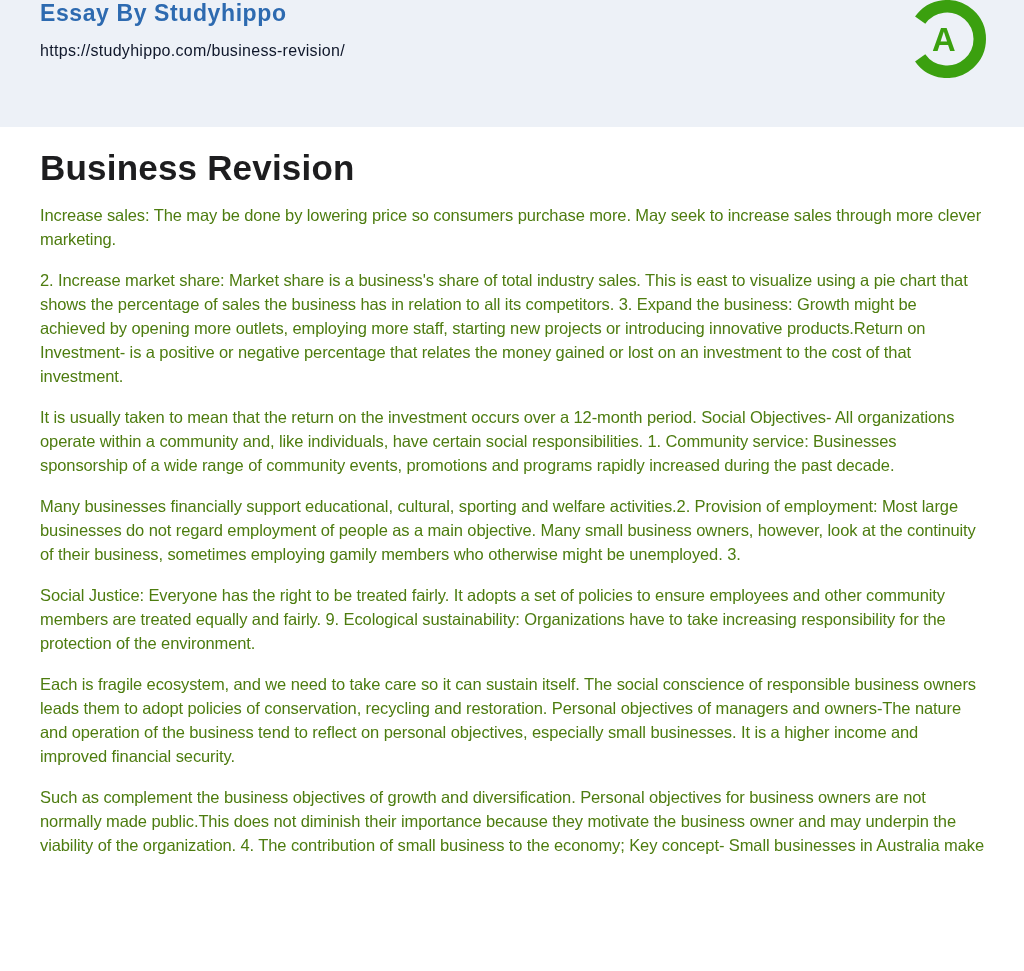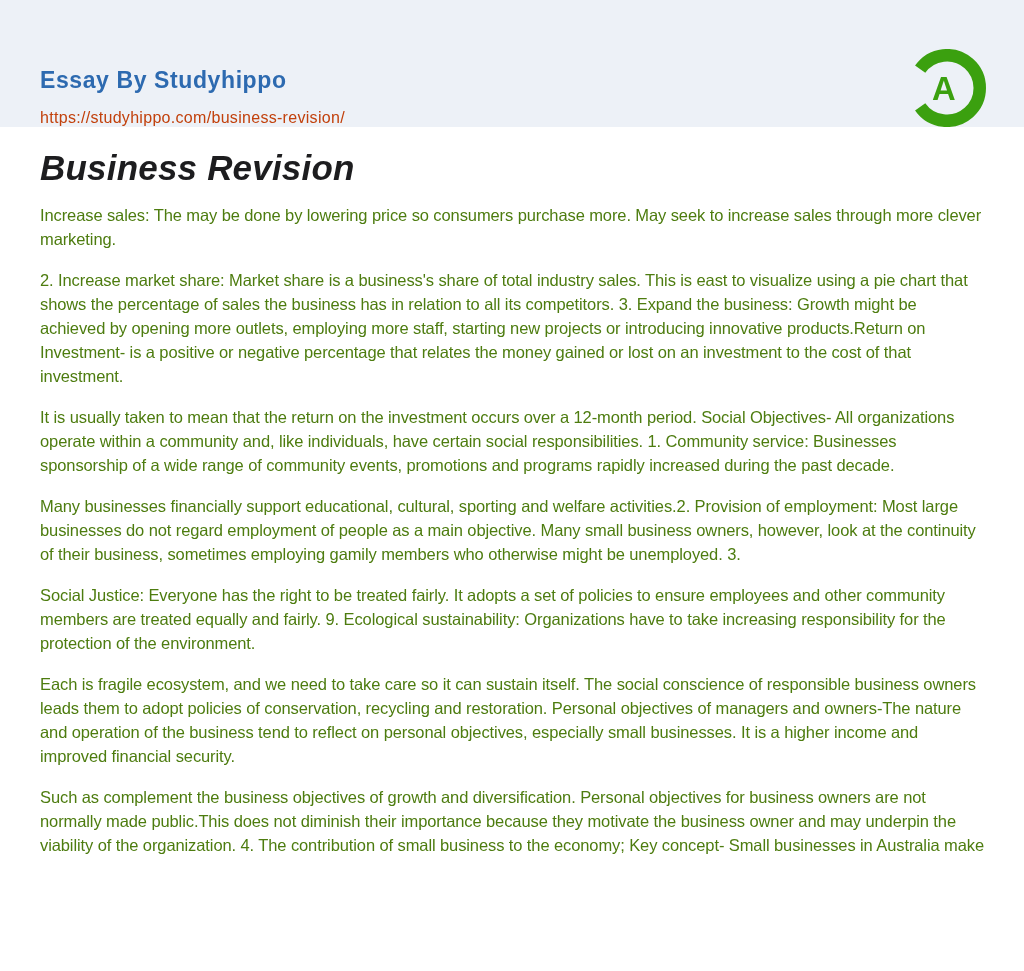--- a/index.html
+++ b/index.html
@@ -13,50 +13,49 @@
     height: 971px;
     background: #ffffff;
     overflow: hidden;
   }
   
   .header {
     background: #edf1f7;
     height: 127px;
     padding: 0 38px 0 40px;
     display: flex;
-    align-items: flex-end;
+    align-items: flex-start;
     justify-content: space-between;
   }
   .header-text { display: flex; flex-direction: column; }
   .site-label {
     color: #2d6ab0;
     font-size: 23px;
     font-weight: 700;
     letter-spacing: 0.6px;
   }
   .site-url {
     margin-top: 15px;
-    color: #c2410c;
+    color: #0f172a;
     font-size: 16px;
     letter-spacing: 0.3px;
     text-decoration: none;
     cursor: pointer;
   }
   .logo { width: 78px; height: 78px; flex: 0 0 auto; }
   
   .content {
     padding: 20px 39px 0 40px;
   }
   .page-title {
     color: #1d1d1f;
     font-size: 35px;
     line-height: 42px;
     font-weight: 700;
     letter-spacing: 0.2px;
-    font-style: italic;
   }
   .essay p {
     margin-top: 14px;
     margin-bottom: 17px;
     color: #4d7c0f;
     font-size: 16.5px;
     line-height: 24px;
     letter-spacing: -0.1px;
   }
   .essay p + p { margin-top: 0; }

